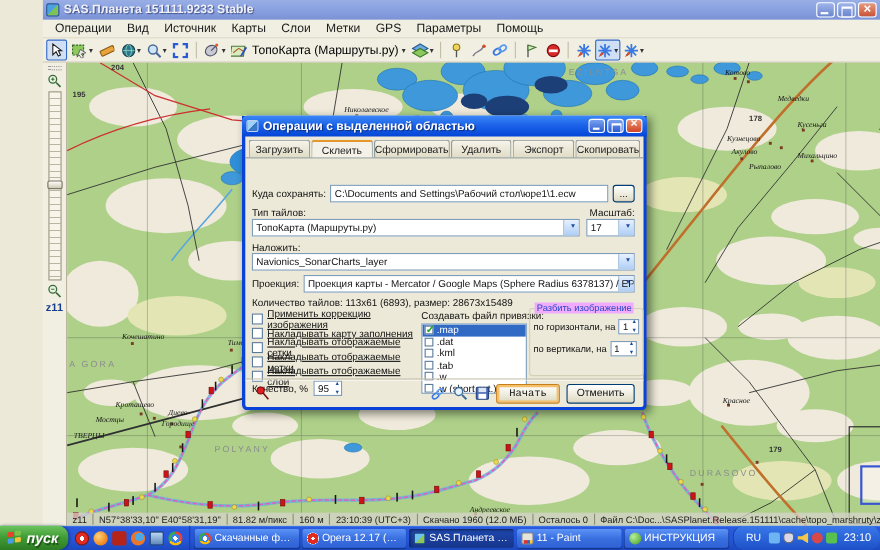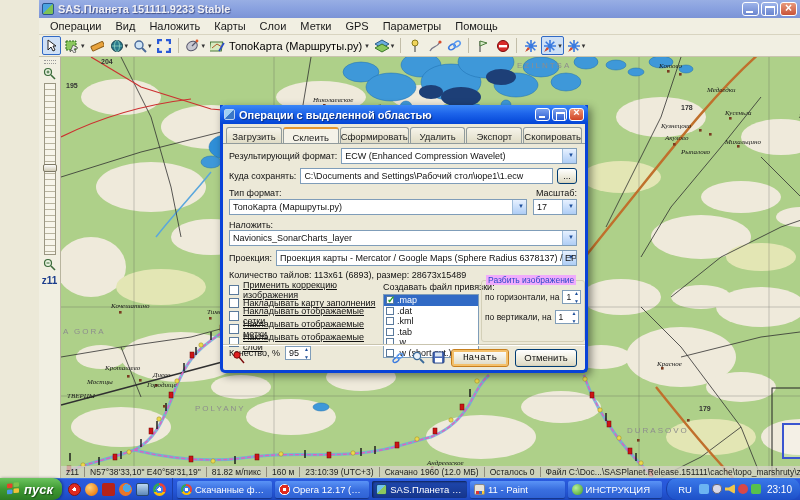--- a/index.html
+++ b/index.html
@@ -171,21 +171,21 @@
         <div class="wbtn min"></div>
         <div class="wbtn restore"></div>
         <div class="wbtn close"></div>
       </div>
     </div>
 
     <div class="menubar">
 
     <span class="menu-item">Операции</span>
         <span class="menu-item">Вид</span>
-        <span class="menu-item">Наложить</span>
+        <span class="menu-item">Источник</span>
         <span class="menu-item">Карты</span>
         <span class="menu-item">Слои</span>
         <span class="menu-item">Метки</span>
         <span class="menu-item">GPS</span>
         <span class="menu-item">Параметры</span>
         <span class="menu-item">Помощь</span>
       </div>
 
     <div class="toolbar">
       <div class="tbtn pressed">
@@ -578,34 +578,27 @@
 
     <div class="tab"><span>Загрузить</span></div>
         <div class="tab active"><span>Склеить</span></div>
         <div class="tab"><span>Сформировать</span></div>
         <div class="tab"><span>Удалить</span></div>
         <div class="tab"><span>Экспорт</span></div>
         <div class="tab"><span>Скопировать</span></div>
       </div>
 
     <div class="dbody">
-      <div class="row" style="left:6px;top:4px;right:8px;">
-        <span class="dlabel">Результирующий формат:</span>
-        <div class="combo" style="flex:1;">
-          <div class="cbox"></div>
-            <span>ECW (Enhanced Compression Wavelet)</span>
-        </div>
-      </div>
       <div class="row" style="left:6px;top:24px;right:8px;">
         <span class="dlabel">Куда сохранять:</span>
         <input class="txtinput" style="flex: 1 1 0%;" value="C:\Documents and Settings\Рабочий стол\юре1\1.ecw">
         <button class="xpbtn browse">...</button>
       </div>
       <div class="row" style="left:6px;top:44px;">
-          <span class="dlabel">Тип формат:</span>
+          <span class="dlabel">Тип тайлов:</span>
         </div>
       <div class="row" style="right:8px;top:44px;">
           <span class="dlabel">Масштаб:</span>
         </div>
       <div class="row" style="left:6px;top:55px;right:8px;gap:6px;">
         <div class="combo" style="flex:1;">
           <div class="cbox"></div>
             <span>ТопоКарта (Маршруты.ру)</span>
         </div>
         <div class="combo" style="width:44px;">

